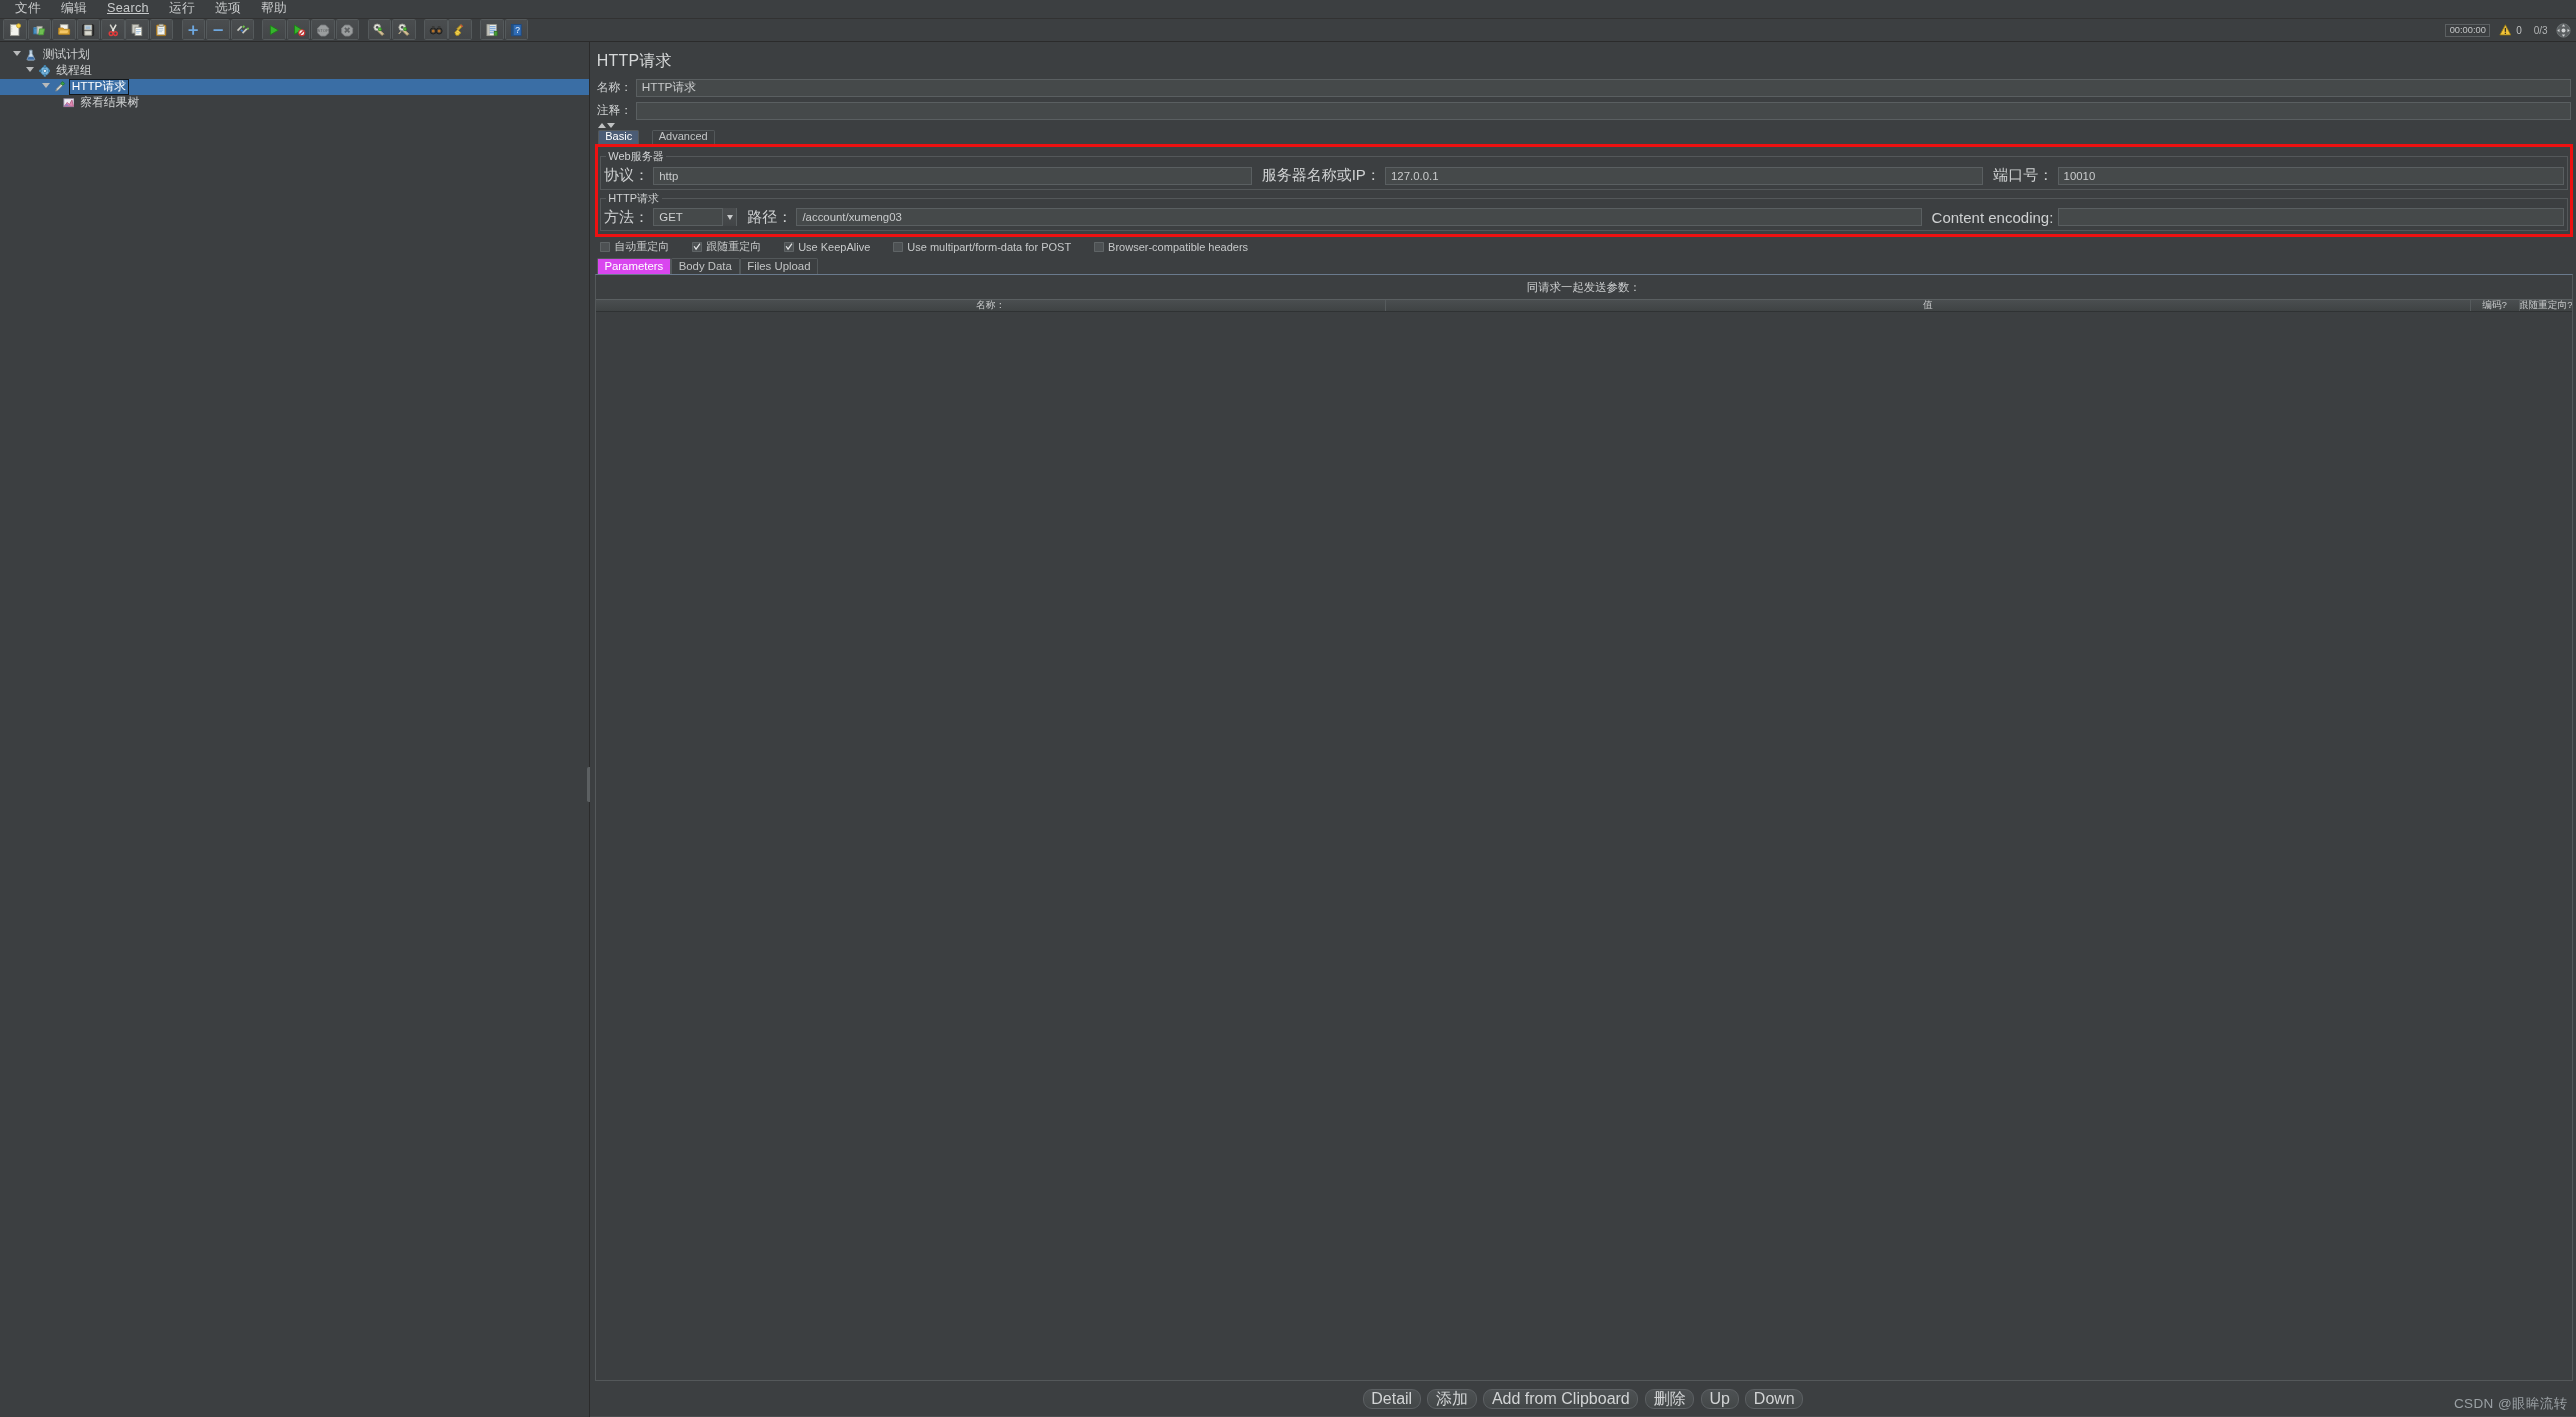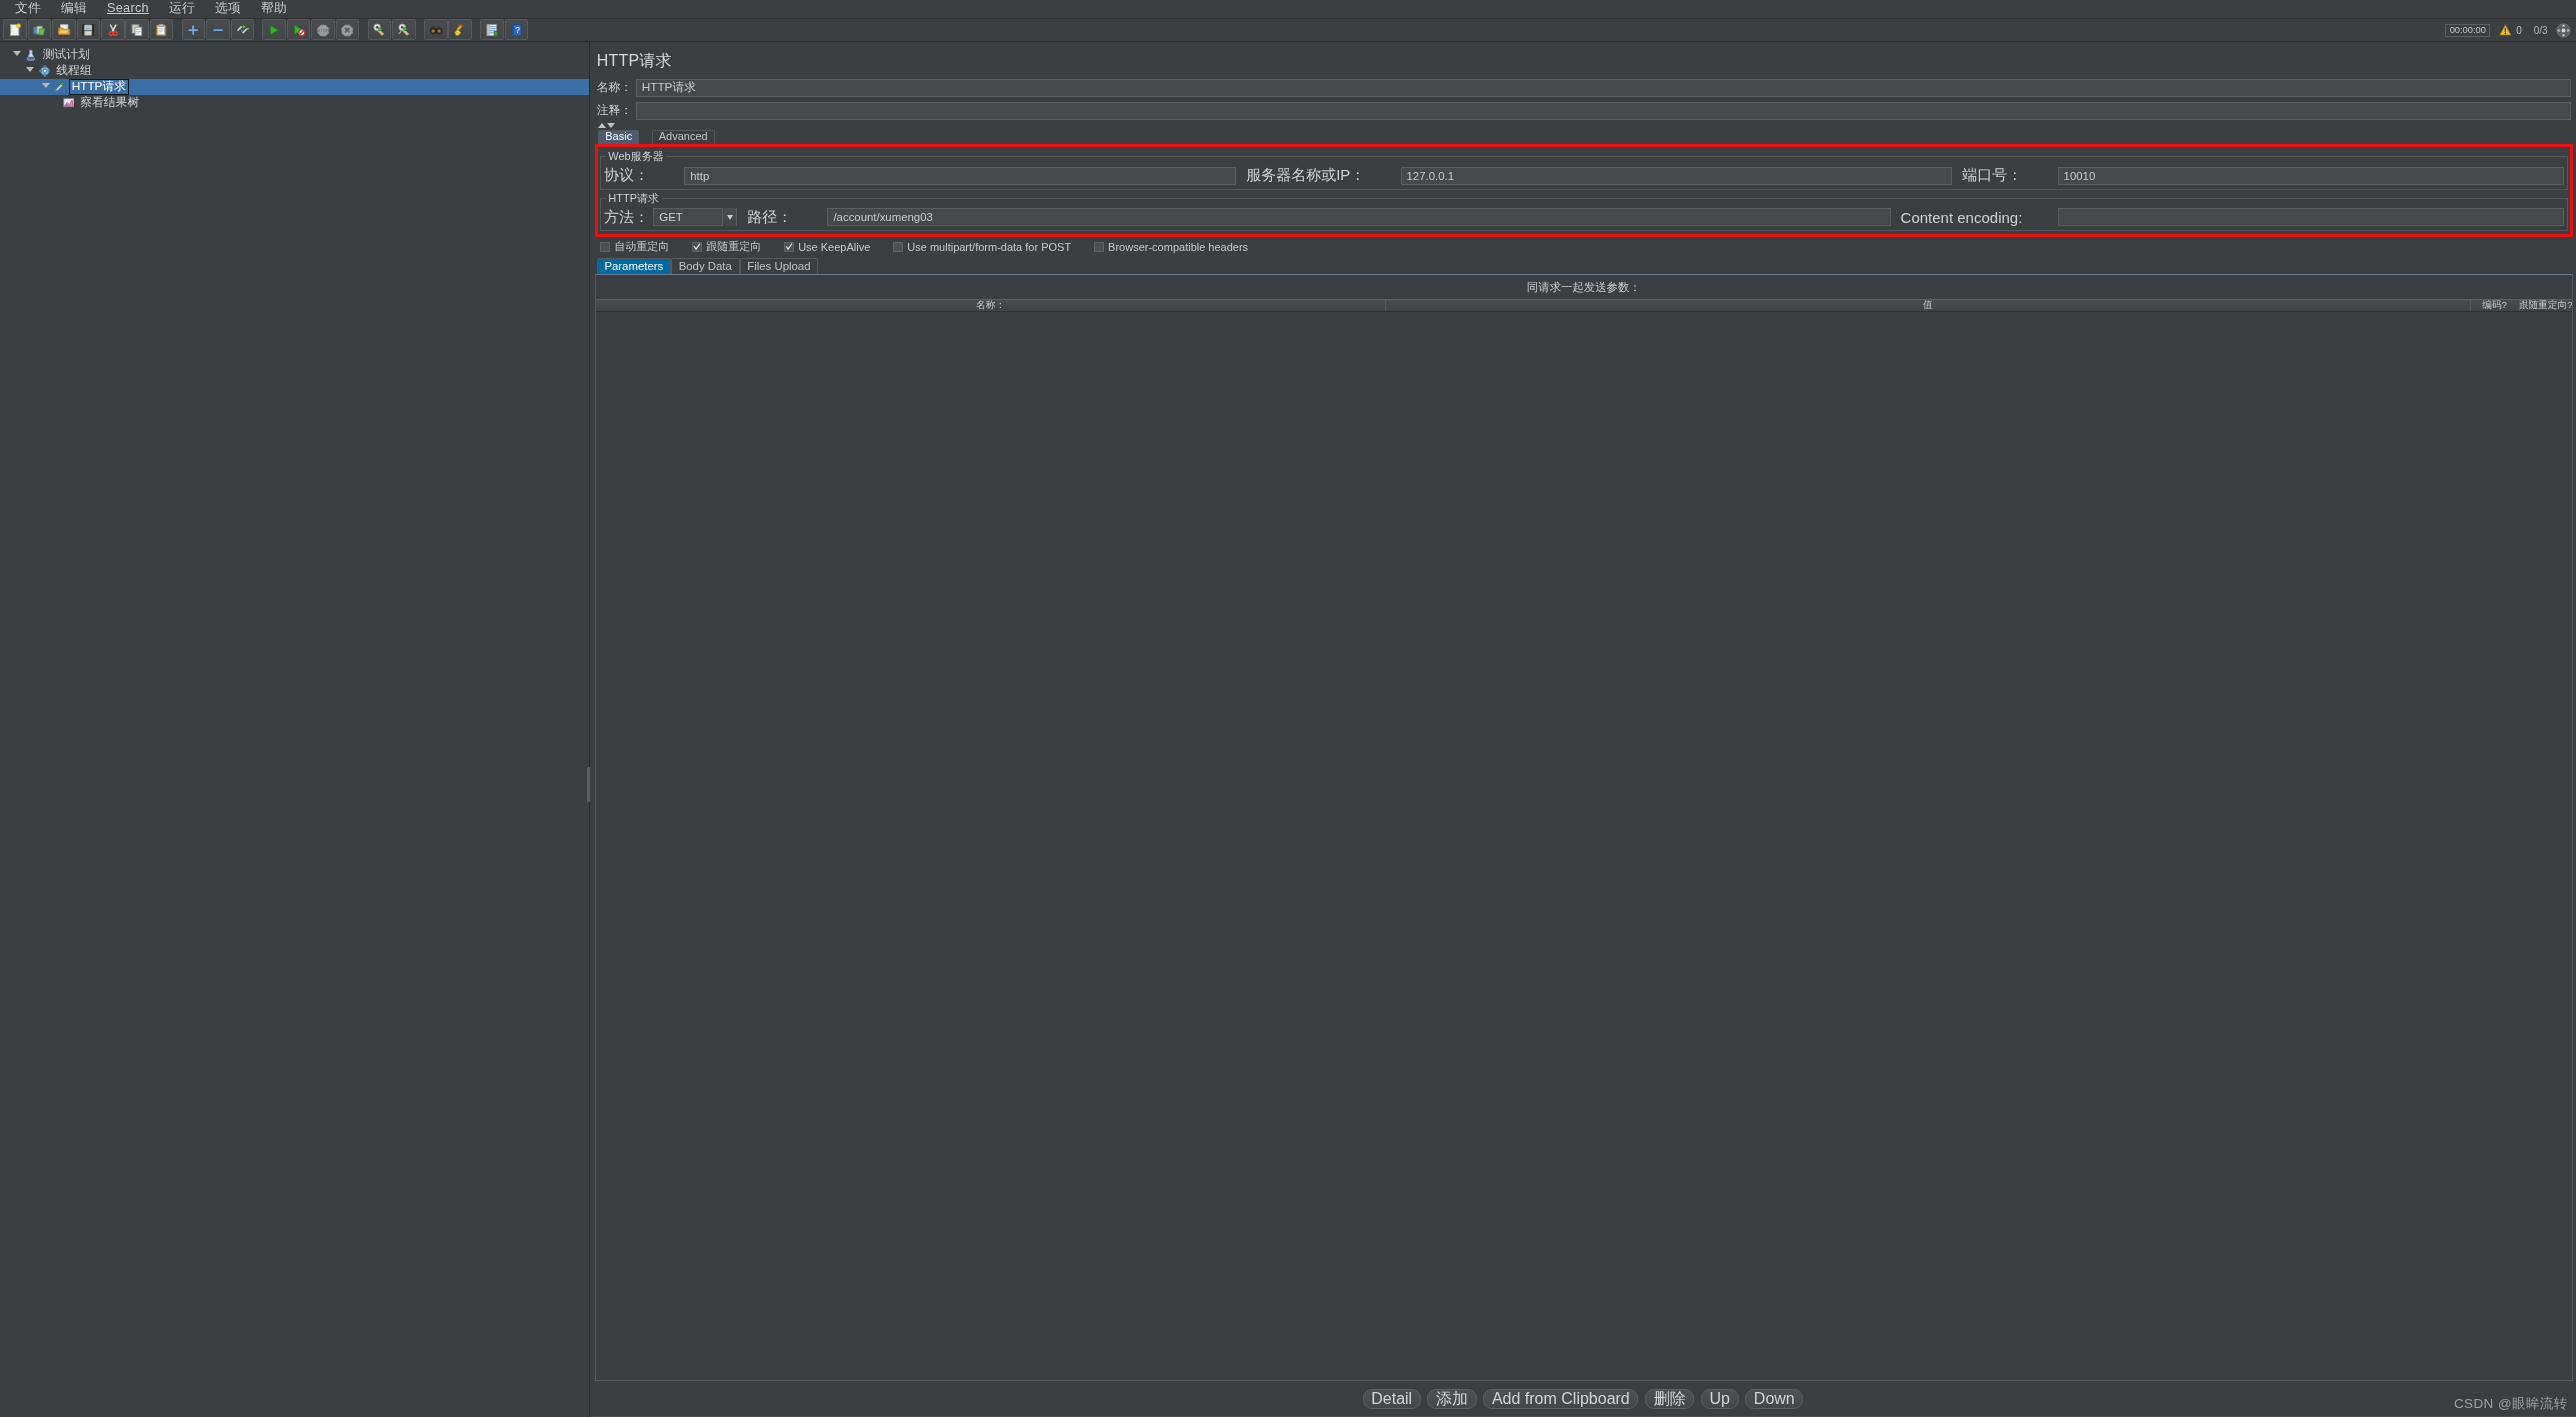--- a/index.html
+++ b/index.html
@@ -111,21 +111,21 @@
   fieldset.grp {
     border: 0.8px solid #54585a; margin: 0.8px 0 0 0; padding: 0 3.4px 3.4px 3.4px;
   }
   fieldset.grp > legend {
     font-size: 11px; color: #cfd1d2; padding: 0 2.5px; margin-left: 1.7px;
   }
   .grow { display: flex; align-items: center; height: 19.4px; margin-top: 1.7px; }
   .glabel { font-size: 15px; color: #cfd1d2; white-space: nowrap; padding-right: 4.2px; }
   .ginput {
     height: 17.7px; background: #45494a; border: 0.8px solid #5a5f61;
-    color: #c9cbcc; font-size: 11.4px; padding: 0 5px; line-height: 16px; min-width: 0; margin-left: 31px;
+    color: #c9cbcc; font-size: 11.4px; padding: 0 5px; line-height: 16px; min-width: 0;
   }
   .sel {
     height: 17.7px; background: #45494a; border: 0.8px solid #5a5f61; color: #d0d2d3;
     font-size: 11.4px; display: flex; align-items: center; width: 84px;
     padding-left: 5px; position: relative;
   }
   .sel .chev {
     position: absolute; right: 0; top: -0.8px; bottom: -0.8px; width: 14.3px;
     background: linear-gradient(#4a4d4f,#424547); border-left: 0.8px solid #5a5f61;
     display: flex; align-items: center; justify-content: center;
@@ -143,21 +143,21 @@
   .cbbox.on { background: #4d5153; }
   .cbbox svg { display: block; }
   .cblabel { font-size: 11px; color: #c7c9ca; white-space: nowrap; }
 
   
   .paramtabs { display: flex; align-items: flex-end; padding-left: 6.7px; margin-top: 3.4px; height: 15px; }
   .ptab {
     font-size: 11.4px; padding: 1.7px 6.7px; background: #3c3f41; color: #c2c4c5;
     border: 0.8px solid #53585a; border-bottom: none; border-radius: 1.7px 1.7px 0 0; line-height: 11.8px;
   }
-  .ptab.active { background: #0369a1; color: #ffffff; }
+  .ptab.active { background: #d946ef; color: #ffffff; }
 
   .paramsbody { margin: 0 3.4px 0 5px; border: 0.8px solid #54585a; border-top: 0.8px solid #6a7a8d; flex: 1 1 auto; display: flex; flex-direction: column; min-height: 0; }
   .params-caption { text-align: center; font-size: 11.4px; color: #cdcfd0; padding: 5px 0 4.2px 0; }
   .thead { display: flex; height: 12.7px; background: linear-gradient(#4a4e50,#3f4344); border-top: 0.8px solid #5a5f61; border-bottom: 0.8px solid #2f3233; font-size: 9.7px; color: #c7c9ca; }
   .th { display: flex; align-items: center; justify-content: center; border-right: 0.8px solid #565b5d; height: 100%; overflow: hidden; white-space: nowrap; }
   .th.c1 { flex: 0 0 40%; }
   .th.c2 { flex: 1 1 auto; }
   .th.c3 { flex: 0 0 49px; }
   .th.c4 { flex: 0 0 52px; border-right: none; }
   .tbody { flex: 1 1 auto; background: #3c3f41; }

